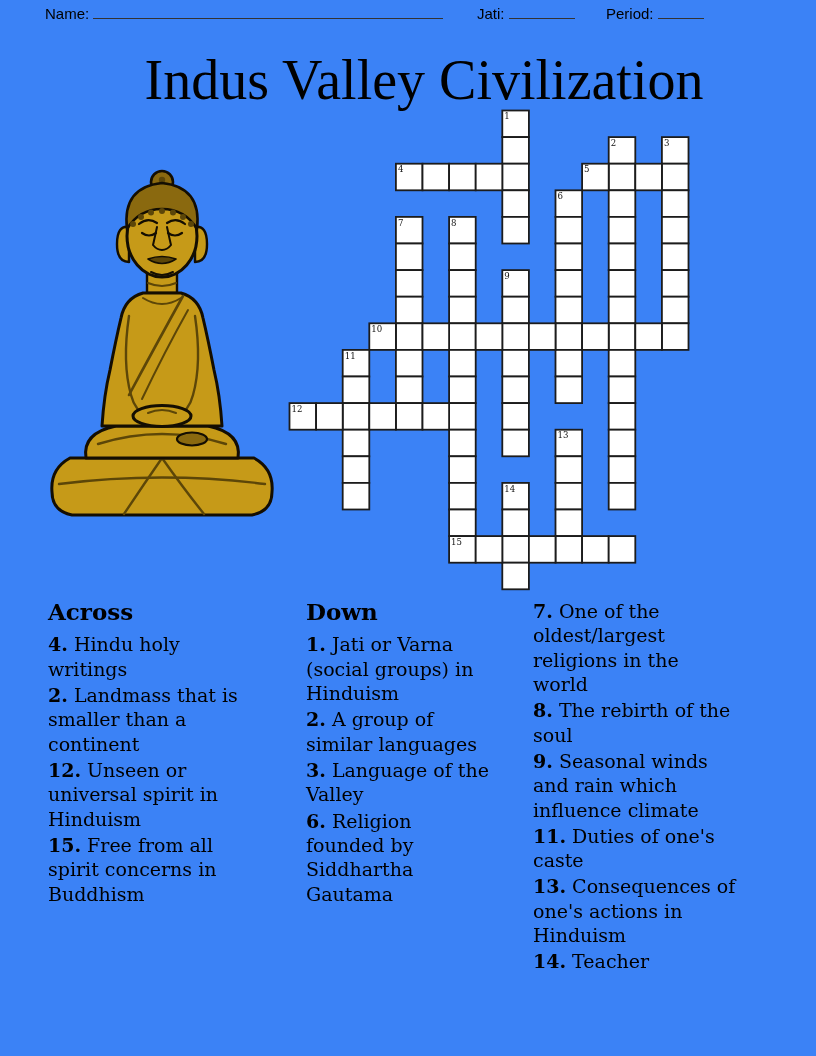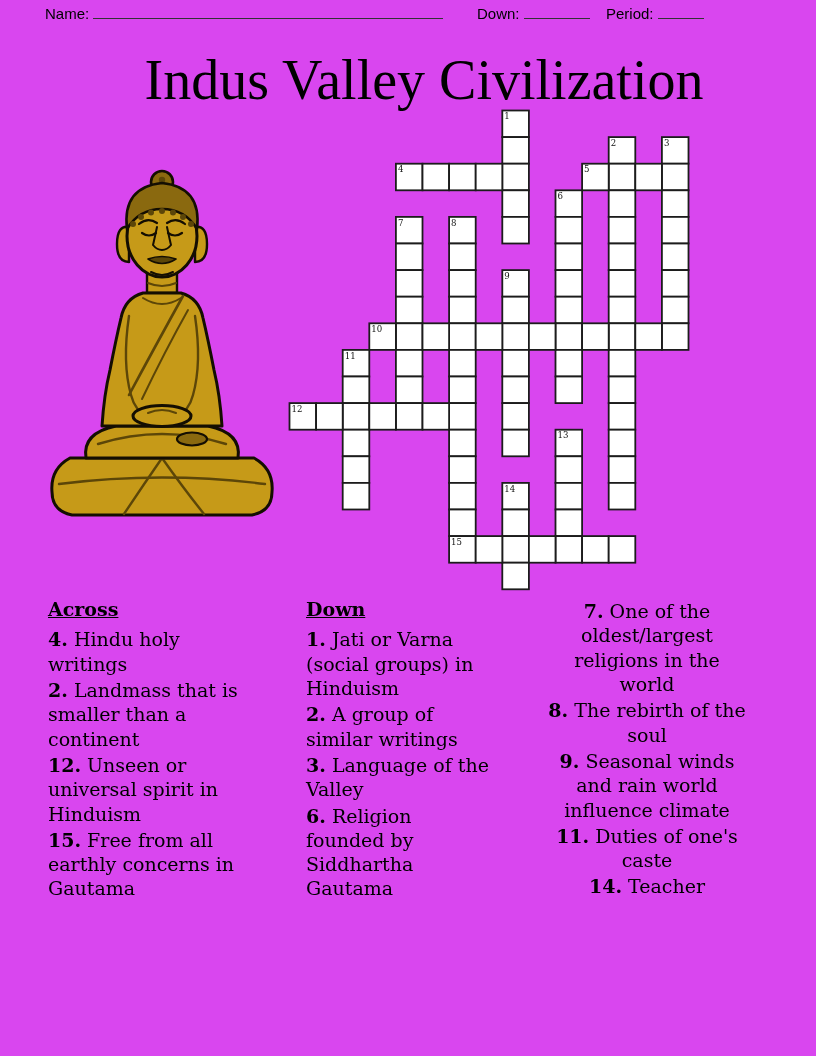--- a/index.html
+++ b/index.html
@@ -1,16 +1,16 @@
 <!DOCTYPE html>
 <html style="--gold: #C69A18; --gold-dark: #8a690f; --gold-deep: #5c4608; --outline: #140e02; --grid-line: #1c1c1c;"><head>
 <meta charset="utf-8">
 <style>
   html,body{margin:0;padding:0;background:#fff;}
-  .page{position:relative;width:816px;height:1056px;background:#d946ef;overflow:hidden;
+  .page{position:relative;width:816px;height:1056px;background:#3b82f6;overflow:hidden;
         font-family:"DejaVu Serif",serif;color:#000;}
 
   
   .hdr{position:absolute;top:3px;left:0;width:100%;height:24px;
        font-family:"Liberation Sans",sans-serif;font-size:15px;color:#000;}
   .hdr-group{position:absolute;top:0;white-space:nowrap;}
   .blank{display:inline-block;height:15px;border-bottom:1.6px solid #333;vertical-align:baseline;}
   #name-group{left:45px;}  #name-group .blank{width:350px;margin-left:4px;}
   #date-group{left:477px;} #date-group .blank{width:66px;margin-left:4px;}
   #period-group{left:606px;text-align:right;} #period-group .blank{width:46px;margin-left:4px;}
@@ -24,36 +24,36 @@
   .cell{fill:#ffffff;stroke:var(--grid-line,#1c1c1c);stroke-width:1.8px;}
   .cellnum{font-family:"DejaVu Serif",serif;font-size:8.6px;fill:#111;}
 
   
   .buddha-svg{position:absolute;left:36px;top:167px;}
 
   
   .clue-col{position:absolute;font-size:19px;line-height:1.28;}
   #across-col{left:48px;top:597px;width:196px;}
   #down-col-a{left:306px;top:597px;width:186px;}
-  #down-col-b{left:544px;top:599px;width:206px;text-align:center;}
-  .clue-heading{font-size:19px;font-weight:bold;text-decoration:underline;margin:0 0 6px 0;}
+  #down-col-b{left:533px;top:599px;width:206px;}
+  .clue-heading{font-size:23px;font-weight:bold;margin:0 0 6px 0;}
   .clue{margin:0 0 2px 0;}
   .clue-num{font-weight:bold;}
 </style>
 <title>Indus Valley Civilization</title></head>
 <body>
 
 <div class="page">
 
   <div class="hdr">
     <span class="hdr-group" id="name-group">
       <span>Name:</span><span class="blank"></span>
     </span>
     <span class="hdr-group" id="date-group">
-      <span>Down:</span><span class="blank"></span>
+      <span>Jati:</span><span class="blank"></span>
     </span>
     <span class="hdr-group" id="period-group">
       <span>Period:</span><span class="blank"></span>
     </span>
   </div>
 
   <h1 class="title">Indus Valley Civilization</h1>
 
   <svg class="buddha-svg" width="252" height="356" viewBox="0 0 252 356" aria-hidden="true">
     <g stroke="var(--outline)" stroke-width="3" stroke-linejoin="round" stroke-linecap="round" fill="none">
@@ -223,37 +223,38 @@
       <text x="268" y="328.00000000000006" class="cellnum">13</text>
       <text x="214.8" y="381.20000000000005" class="cellnum">14</text>
     </svg>
 
   <div class="clue-col" id="across-col">
     <div class="clue-heading">Across</div>
     <div>
         <div class="clue"><span class="clue-num">4.</span> <span class="clue-text">Hindu holy writings</span></div>
         <div class="clue"><span class="clue-num">2.</span> <span class="clue-text">Landmass that is smaller than a continent</span></div>
         <div class="clue"><span class="clue-num">12.</span> <span class="clue-text">Unseen or universal spirit in Hinduism</span></div>
-        <div class="clue"><span class="clue-num">15.</span> <span class="clue-text">Free from all earthly concerns in Gautama</span></div>
+        <div class="clue"><span class="clue-num">15.</span> <span class="clue-text">Free from all spirit concerns in Buddhism</span></div>
       </div>
   </div>
 
   <div class="clue-col" id="down-col-a">
     <div class="clue-heading">Down</div>
     <div>
         <div class="clue"><span class="clue-num">1.</span> <span class="clue-text">Jati or Varna (social groups) in Hinduism</span></div>
-        <div class="clue"><span class="clue-num">2.</span> <span class="clue-text">A group of similar writings</span></div>
+        <div class="clue"><span class="clue-num">2.</span> <span class="clue-text">A group of similar languages</span></div>
         <div class="clue"><span class="clue-num">3.</span> <span class="clue-text">Language of the Valley</span></div>
         <div class="clue"><span class="clue-num">6.</span> <span class="clue-text">Religion founded by Siddhartha Gautama</span></div>
       </div>
   </div>
 
   <div class="clue-col" id="down-col-b">
     <div>
         <div class="clue"><span class="clue-num">7.</span> <span class="clue-text">One of the oldest/largest religions in the world</span></div>
         <div class="clue"><span class="clue-num">8.</span> <span class="clue-text">The rebirth of the soul</span></div>
-        <div class="clue"><span class="clue-num">9.</span> <span class="clue-text">Seasonal winds and rain world influence climate</span></div>
+        <div class="clue"><span class="clue-num">9.</span> <span class="clue-text">Seasonal winds and rain which influence climate</span></div>
         <div class="clue"><span class="clue-num">11.</span> <span class="clue-text">Duties of one's caste</span></div>
+        <div class="clue"><span class="clue-num">13.</span> <span class="clue-text">Consequences of one's actions in Hinduism</span></div>
         <div class="clue"><span class="clue-num">14.</span> <span class="clue-text">Teacher</span></div>
       </div>
   </div>
 
 </div>
 
 </body></html>

